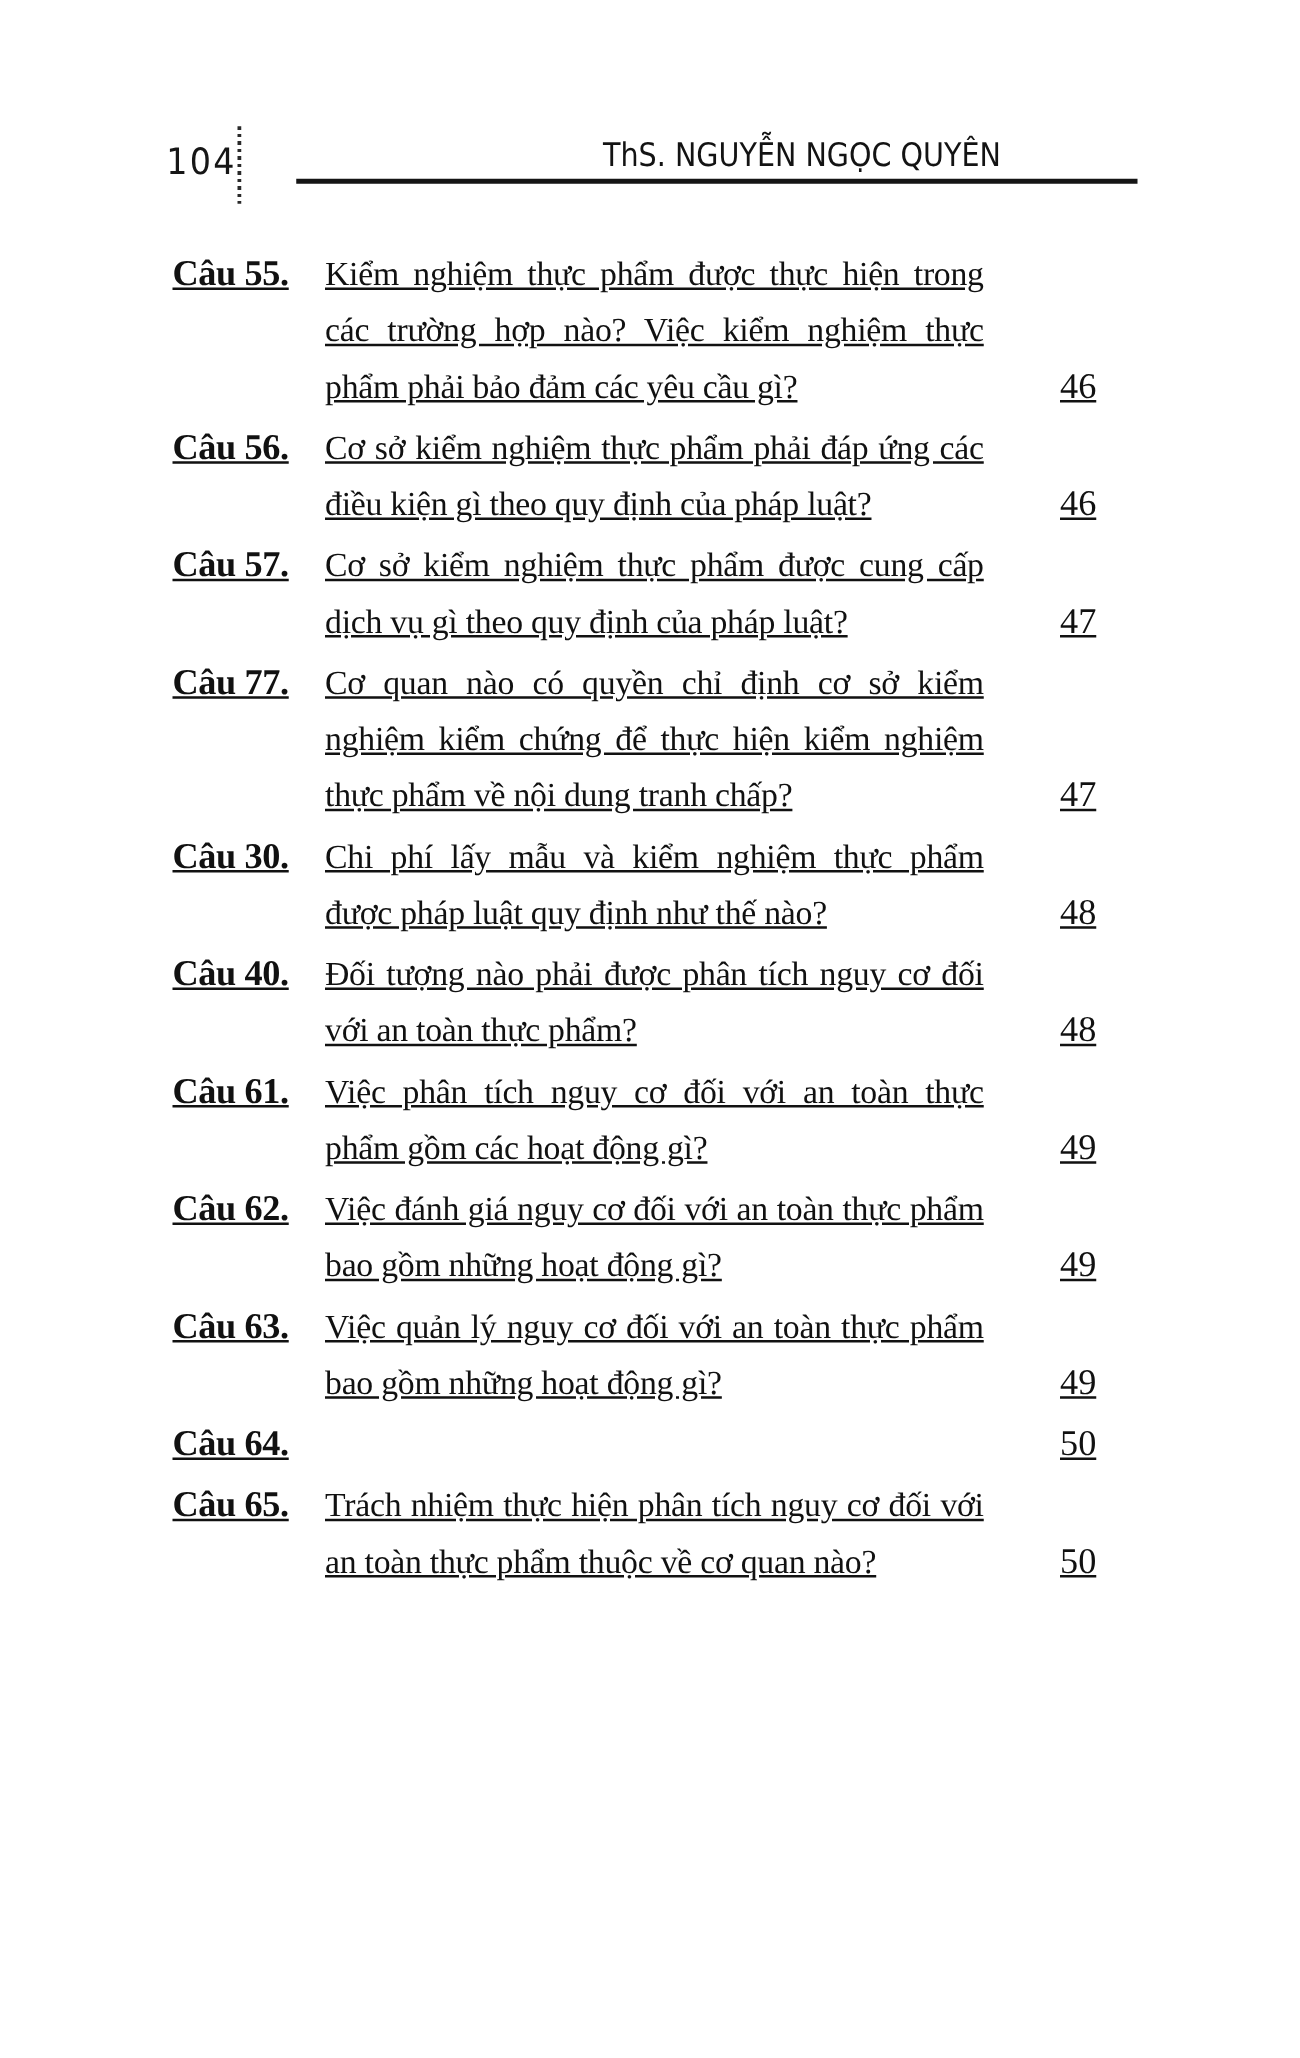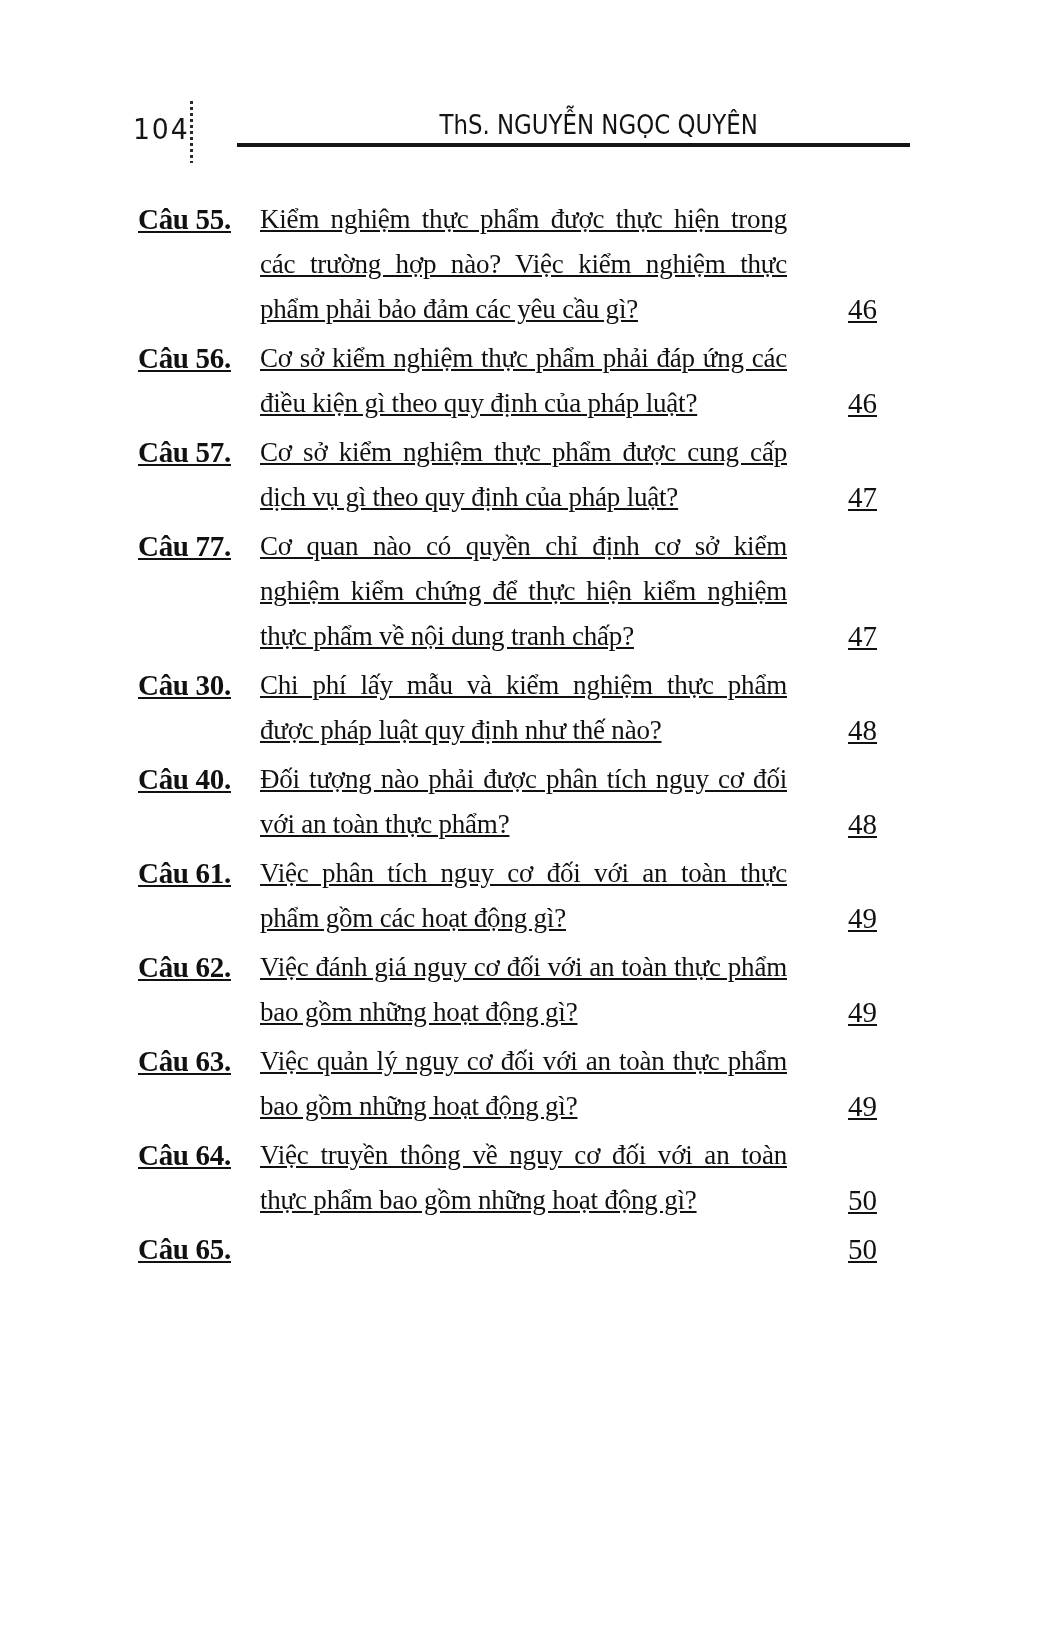--- a/index.html
+++ b/index.html
@@ -15,20 +15,21 @@
     color: #111111;
     overflow: hidden;
   }
 
   
   .page-header {
     position: absolute;
     top: 0; left: 0;
     width: 888px;
     height: 197px;
+    padding-left: 43px;
   }
   .page-number {
     position: absolute;
     left: 133px;
     top: 112px;
     font-family: "DejaVu Sans", sans-serif;
     font-size: 29px;
     letter-spacing: 2px;
     transform: scaleX(0.92);
     transform-origin: left center;
@@ -166,21 +167,21 @@
   </div>
 
   <div class="toc-entry">
     <div class="entry-label">Câu 63.</div>
     <div class="entry-text">Việc quản lý nguy cơ đối với an toàn thực phẩm bao gồm những hoạt động gì?</div>
     <div class="entry-page">49</div>
   </div>
 
   <div class="toc-entry">
     <div class="entry-label">Câu 64.</div>
-    <div class="entry-text">Việc truyền thông về nguy cơ đối với an toàn thực phẩm bao gồm những hoạt động gì?</div>
     <div class="entry-page">50</div>
   </div>
 
   <div class="toc-entry">
     <div class="entry-label">Câu 65.</div>
+    <div class="entry-text">Trách nhiệm thực hiện phân tích nguy cơ đối với an toàn thực phẩm thuộc về cơ quan nào?</div>
     <div class="entry-page">50</div>
   </div>
 </div>
 
 </body></html>

